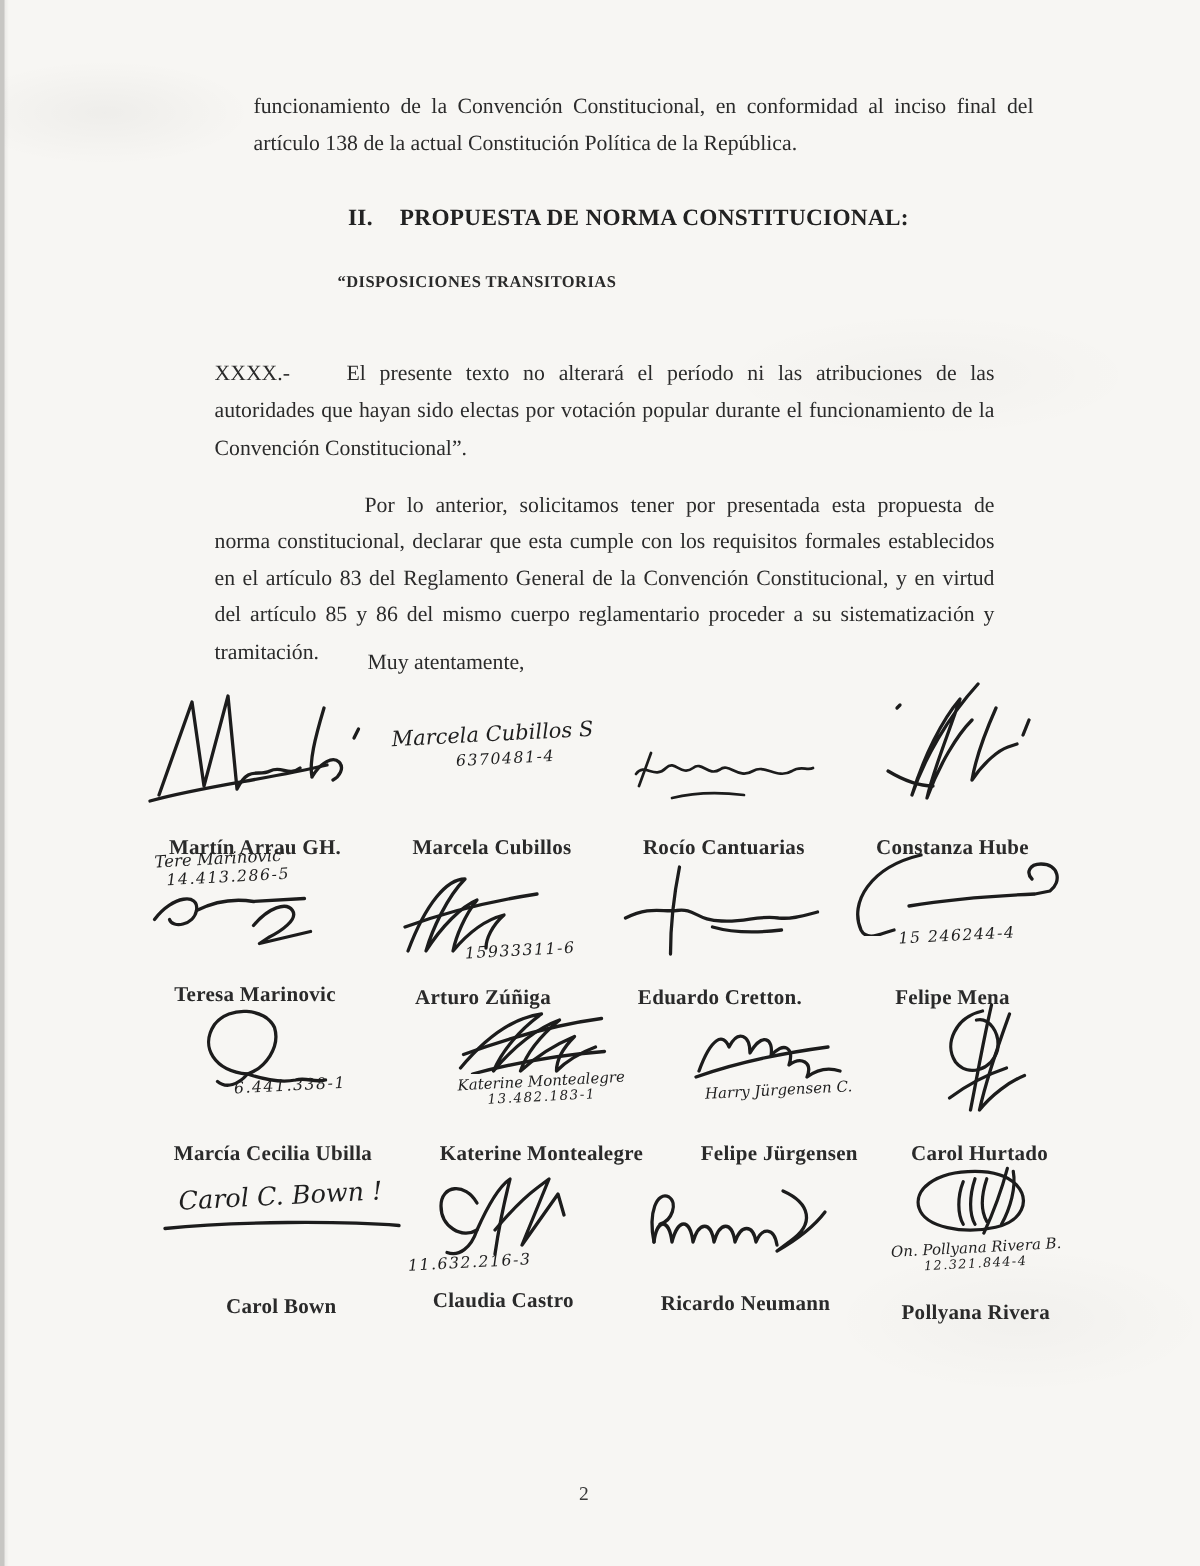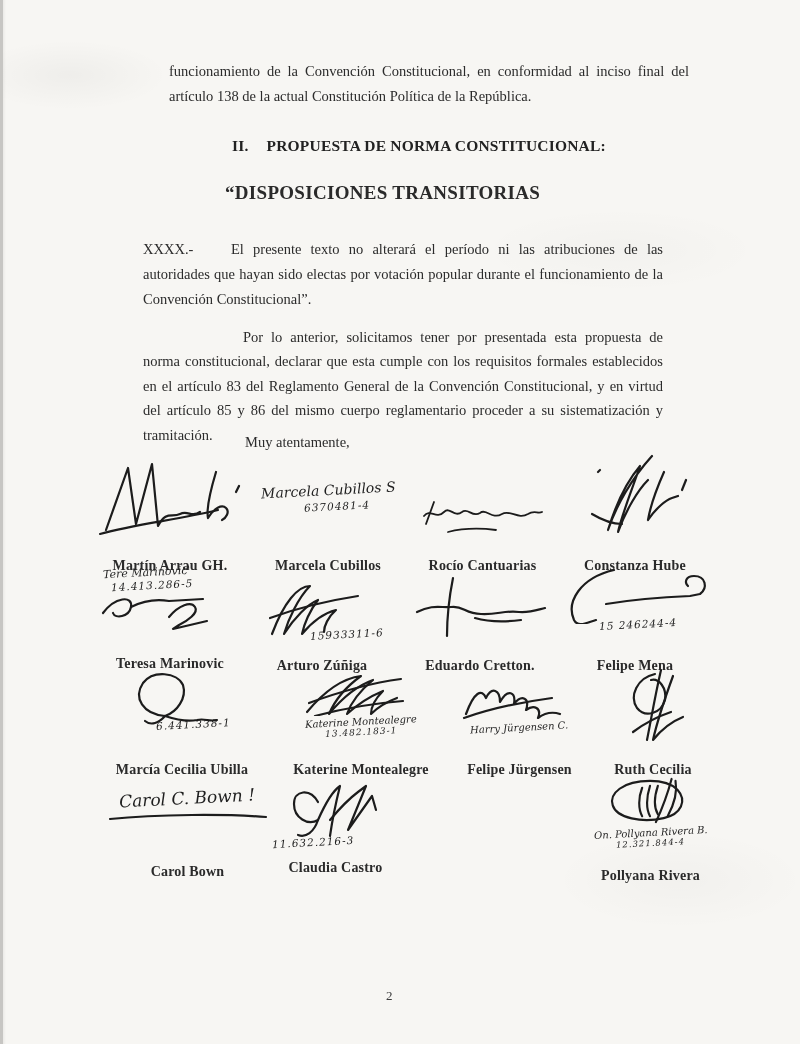--- a/index.html
+++ b/index.html
@@ -26,21 +26,21 @@
     color:#2b2b2b;
   }
   .heading{
     position:absolute;left:232px;top:137px;
     font-size:15.5px;font-weight:bold;color:#222;
     letter-spacing:0.2px;white-space:nowrap;
   }
   .heading .num{margin-right:18px;}
   .subheading{
     position:absolute;left:225px;top:182px;
-    font-size:19px;font-weight:bold;color:#2a2a2a;
+    font-size:11px;font-weight:bold;color:#2a2a2a;
     letter-spacing:0.3px;white-space:nowrap;
   }
   .xxxx-label{display:inline-block;width:88px;}
   .indent-first{text-indent:100px;}
   .salutation{position:absolute;left:245px;top:434px;font-size:14.5px;color:#2b2b2b;text-align:center;}
   .page-num{position:absolute;left:386px;top:988px;font-size:13px;color:#3a3a3a;}
 
   .sig{position:absolute;display:flex;flex-direction:column;align-items:center;}
   .sig-art{position:relative;width:100%;display:flex;flex-direction:column;align-items:center;justify-content:flex-end;}
   .sig-name{
@@ -206,21 +206,21 @@
 
   <div class="sig" style="left:588px;top:666px;width:130px;">
     <div class="sig-art" style="height:76px;">
       <svg class="ink" width="100" height="76" viewBox="0 0 100 76">
         <path d="M52,8 C34,12 26,30 34,42 C42,52 58,48 62,34 C64,22 56,12 48,14"></path>
         <path d="M58,4 C52,30 48,54 44,74"></path>
         <path d="M30,66 C42,57 56,50 68,46"></path>
         <path d="M70,10 C62,32 54,56 50,74 C58,64 70,55 80,51"></path>
       </svg>
     </div>
-    <div class="sig-name">Ruth Cecilia</div>
+    <div class="sig-name">Carol Hurtado</div>
   </div>
 
   <div class="sig" style="left:100px;top:784px;width:175px;">
     <div class="sig-art" style="height:60px;justify-content:flex-start;">
       <div class="script" style="font-size:17px;margin-top:4px;">Carol C. Bown !</div>
       <svg class="ink" width="160" height="10" viewBox="0 0 160 10" style="margin-top:4px;">
         <path d="M2,7 C50,2 120,2 158,5"></path>
       </svg>
     </div>
     <div class="sig-name">Carol Bown</div>
@@ -231,20 +231,30 @@
       <svg class="ink" width="115" height="60" viewBox="0 0 115 60">
         <path d="M40,22 C32,8 16,10 16,24 C16,38 30,46 40,40 C36,52 28,58 20,55"></path>
         <path d="M40,40 C48,22 56,10 62,6 C58,22 54,42 52,56"></path>
         <path d="M52,40 C62,28 72,18 80,12 L88,6 L70,50 L94,16 L98,30"></path>
       </svg>
       <div class="script num" style="position:absolute;left:14px;bottom:-8px;">11.632.216-3</div>
     </div>
     <div class="sig-name">Claudia Castro</div>
   </div>
 
+  <div class="sig" style="left:412px;top:782px;width:170px;">
+    <div class="sig-art" style="height:60px;">
+      <svg class="ink" width="150" height="58" viewBox="0 0 150 58">
+        <path d="M14,44 C10,24 16,10 24,14 C30,18 26,30 18,32"></path>
+        <path d="M14,44 C16,28 24,28 26,44 C30,28 38,28 40,44 C44,30 52,30 54,44 C58,30 66,30 68,44 C72,32 80,32 82,44 C86,34 94,34 96,46"></path>
+        <path d="M100,10 C118,18 122,32 104,44 L96,50 C110,42 122,32 128,24"></path>
+      </svg>
+    </div>
+    <div class="sig-name">Ricardo Neumann</div>
+  </div>
 
   <div class="sig" style="left:568px;top:776px;width:165px;">
     <div class="sig-art" style="height:72px;justify-content:flex-start;">
       <svg class="ink" width="105" height="52" viewBox="0 0 105 52">
         <path d="M52,5 C24,5 10,18 14,30 C18,43 44,48 66,43 C84,39 90,25 80,14 C72,6 60,5 52,5"></path>
         <path d="M44,12 C40,22 40,34 44,41 M52,10 C48,22 48,34 52,41 M60,10 C56,22 56,32 60,39"></path>
         <path d="M74,3 C70,18 64,34 58,47 M78,5 C80,16 76,30 70,41"></path>
       </svg>
       <div class="script xs">On. Pollyana Rivera B.</div>
       <div class="script num" style="font-size:8.5px;">12.321.844-4</div>

